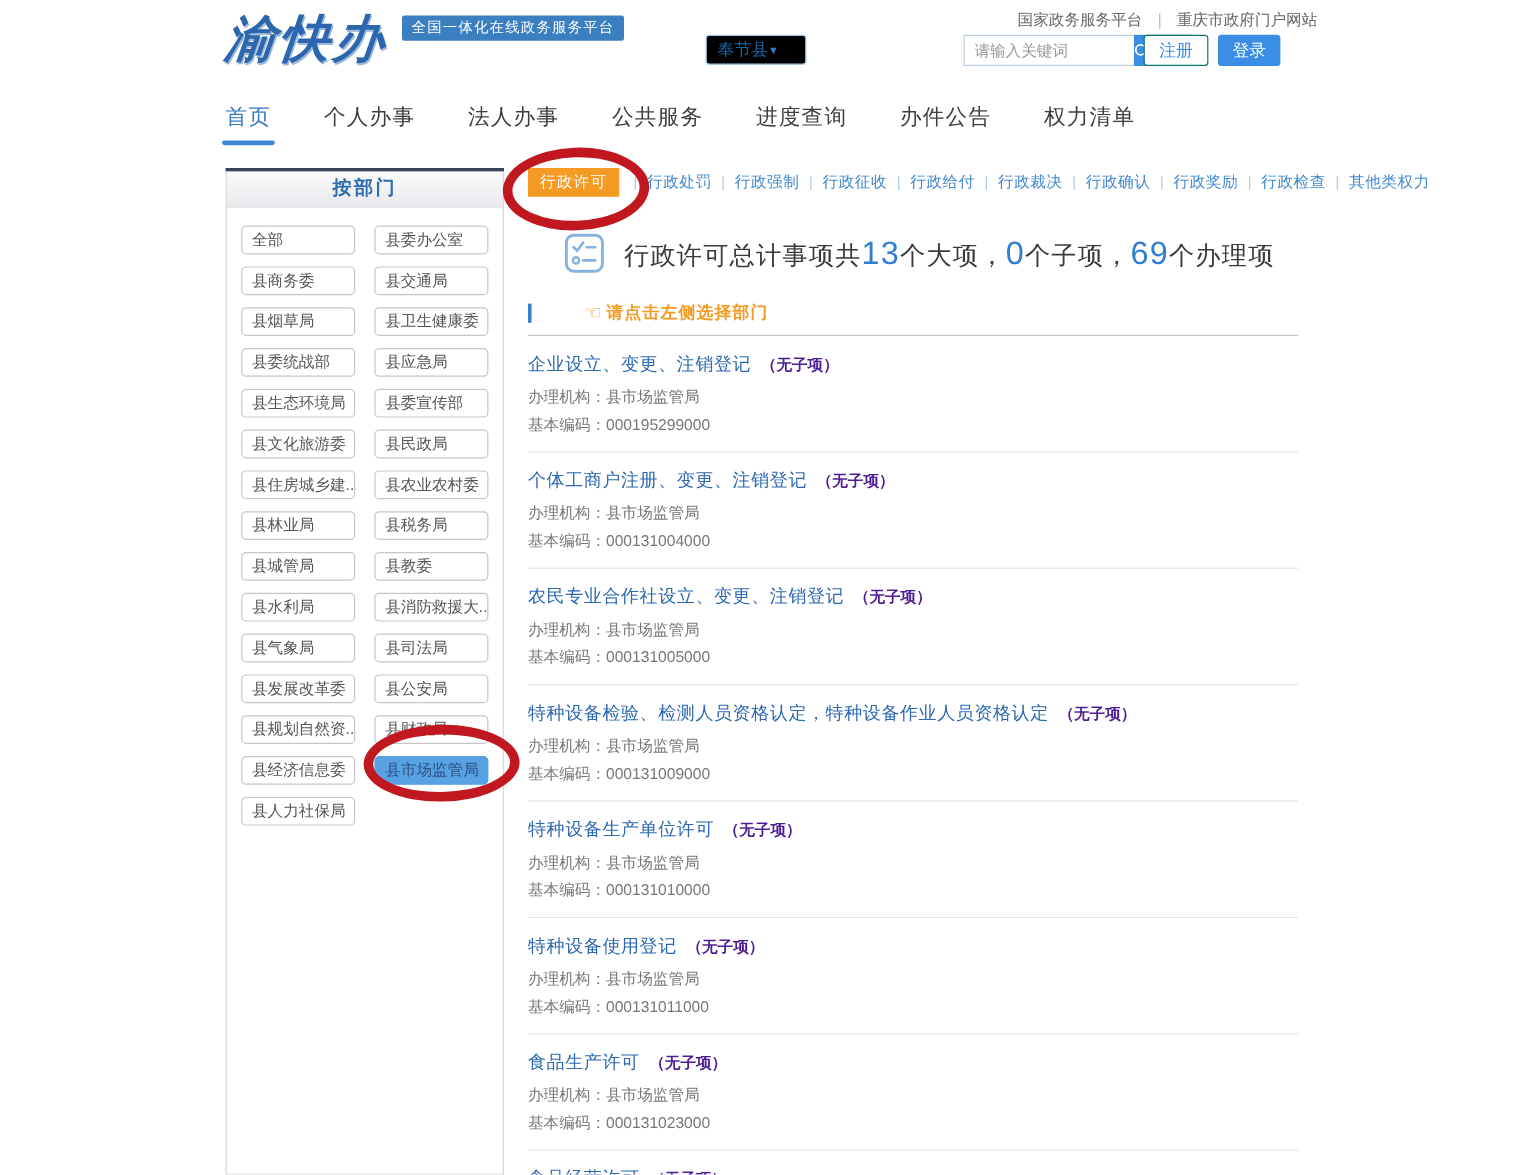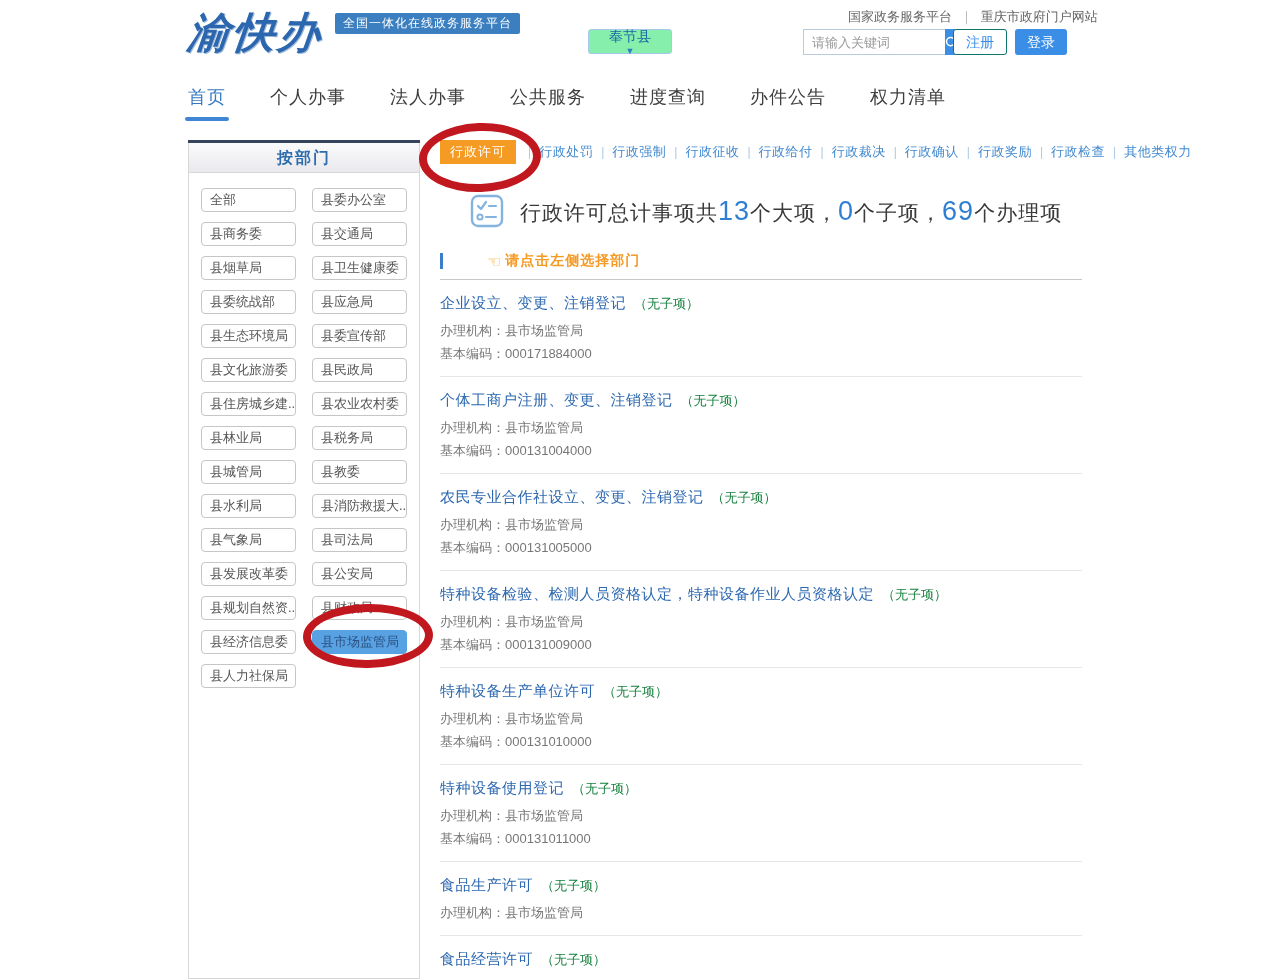--- a/index.html
+++ b/index.html
@@ -6,21 +6,21 @@
   html,body { width:1269px; height:979px; background:#fff; font-family:"Liberation Sans","DejaVu Sans",sans-serif; }
   .page { position:relative; width:1269px; height:979px; overflow:hidden; background:#fff; }
 
   
   .logo-wrap { position:absolute; left:188px; top:10px; display:flex; align-items:flex-start; }
   .logo-text { font-size:42px; font-weight:bold; font-style:italic; color:#2b66ae; letter-spacing:3px; transform:skewX(-6deg); text-shadow:1px 1px 0 #9db9d8; line-height:1.1; }
   .logo-right { margin-left:12px; padding-top:3px; }
   .logo-tag { display:inline-block; background:#3c7fc0; color:#fff; font-size:12px; padding:2px 8px; border-radius:2px; letter-spacing:1px; }
   .logo-subtitle { font-size:22px; color:#2a2a2a; margin-top:3px; letter-spacing:2px; }
 
-  .region-select { position:absolute; left:588px; top:29px; width:84px; height:25px; border:1px solid #a6c9ea; border-radius:3px; display:flex; align-items:center; justify-content:center; padding:0 9px; cursor:pointer; background:#86efac;flex-direction:column; }
+  .region-select { position:absolute; left:588px; top:29px; width:84px; height:25px; border:1px solid #a6c9ea; border-radius:3px; display:flex; align-items:center; justify-content:flex-start; padding:0 9px; cursor:pointer; background:#000000; }
   .region-label { font-size:14px; color:#1a66a8; }
   .region-caret { font-size:9px; color:#2f7bc4; }
 
   .top-links { position:absolute; top:8px; left:848px; font-size:13px; color:#666; display:flex; align-items:center; gap:8px; white-space:nowrap; }
   .top-links a { color:#666; text-decoration:none; cursor:pointer; }
   .top-links .sep { color:#aaa; }
 
   .search-row { position:absolute; left:785px; top:29px; display:flex; align-items:center;padding-left:18px; }
   .search-input { width:142px; height:26px; border:1px solid #b9cbdd; border-right:none; padding:0 8px; font-size:13px; color:#555; outline:none; }
   .search-input::placeholder { color:#999; }
@@ -55,21 +55,21 @@
   .summary-text .num { font-size:27px; color:#2e7fd4; }
 
   .tip-row { margin-top:24px; display:flex; align-items:center; height:18px; }
   .tip-bar { width:3px; height:16px; background:#3a7fc8; margin-right:44px; }
   .tip-hand { color:#f5a623; font-size:16px; margin-right:4px; }
   .tip-text { color:#f59a23; font-size:14px; font-weight:bold; letter-spacing:1px; }
   .tip-divider { margin-top:9px; border-bottom:1px solid #c9c9c9; }
 
   .service-item { padding:14px 0 13px; border-bottom:1px solid #e6e6e6; }
   .service-title { font-size:15px; font-weight:normal; color:#2d68b0; letter-spacing:0.5px; cursor:pointer; }
-  .service-tag { font-size:13px; font-weight:normal; color:#15803d; margin-left:8px;margin-top:12px; }
+  .service-tag { font-size:13px; font-weight:bold; color:#4c1d95; margin-left:8px;margin-top:12px; }
   .service-meta { font-size:13px; color:#777; margin-top:9px; }
   .service-meta + .service-meta { margin-top:5px; }
 
   
   .annot { position:absolute; border:8px solid #c0181e; border-radius:50%; pointer-events:none; }
   .annot-tab { left:419px; top:123px; width:122px; height:69px; transform:rotate(-2deg); }
   .annot-dept { left:303px; top:604px; width:130px; height:64px; transform:rotate(-1deg); }
 </style>
 </head>
 <body>
@@ -193,21 +193,21 @@
       <div class="tip-bar"></div>
       <span class="tip-hand">☜</span>
       <span class="tip-text">请点击左侧选择部门</span>
     </div>
     <div class="tip-divider"></div>
 
     <div class="service-list">
         <div class="service-item">
           <div><span class="service-title">企业设立、变更、注销登记</span><span class="service-tag">（无子项）</span></div>
           <div class="service-meta">办理机构：县市场监管局</div>
-          <div class="service-meta">基本编码：000171884000</div>
+          <div class="service-meta">基本编码：000195299000</div>
         </div>
         <div class="service-item">
           <div><span class="service-title">个体工商户注册、变更、注销登记</span><span class="service-tag">（无子项）</span></div>
           <div class="service-meta">办理机构：县市场监管局</div>
           <div class="service-meta">基本编码：000131004000</div>
         </div>
         <div class="service-item">
           <div><span class="service-title">农民专业合作社设立、变更、注销登记</span><span class="service-tag">（无子项）</span></div>
           <div class="service-meta">办理机构：县市场监管局</div>
           <div class="service-meta">基本编码：000131005000</div>
@@ -223,20 +223,21 @@
           <div class="service-meta">基本编码：000131010000</div>
         </div>
         <div class="service-item">
           <div><span class="service-title">特种设备使用登记</span><span class="service-tag">（无子项）</span></div>
           <div class="service-meta">办理机构：县市场监管局</div>
           <div class="service-meta">基本编码：000131011000</div>
         </div>
         <div class="service-item">
           <div><span class="service-title">食品生产许可</span><span class="service-tag">（无子项）</span></div>
           <div class="service-meta">办理机构：县市场监管局</div>
+          <div class="service-meta">基本编码：000131023000</div>
         </div>
         <div class="service-item">
           <div><span class="service-title">食品经营许可</span><span class="service-tag">（无子项）</span></div>
         </div>
       </div>
 
   </div>
 
   <div class="annot annot-tab"></div>
   <div class="annot annot-dept"></div>

